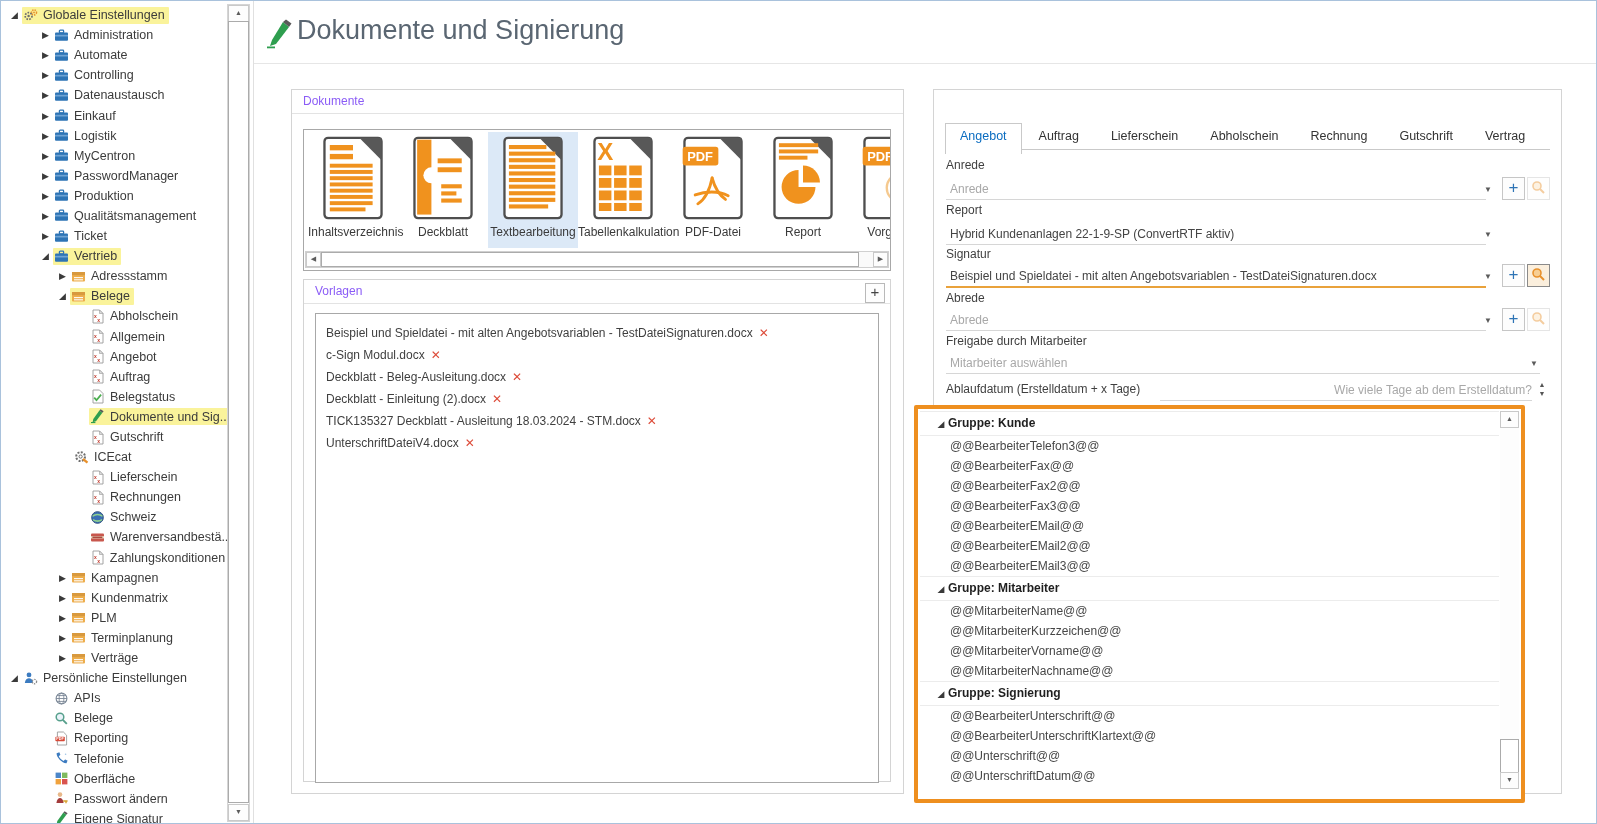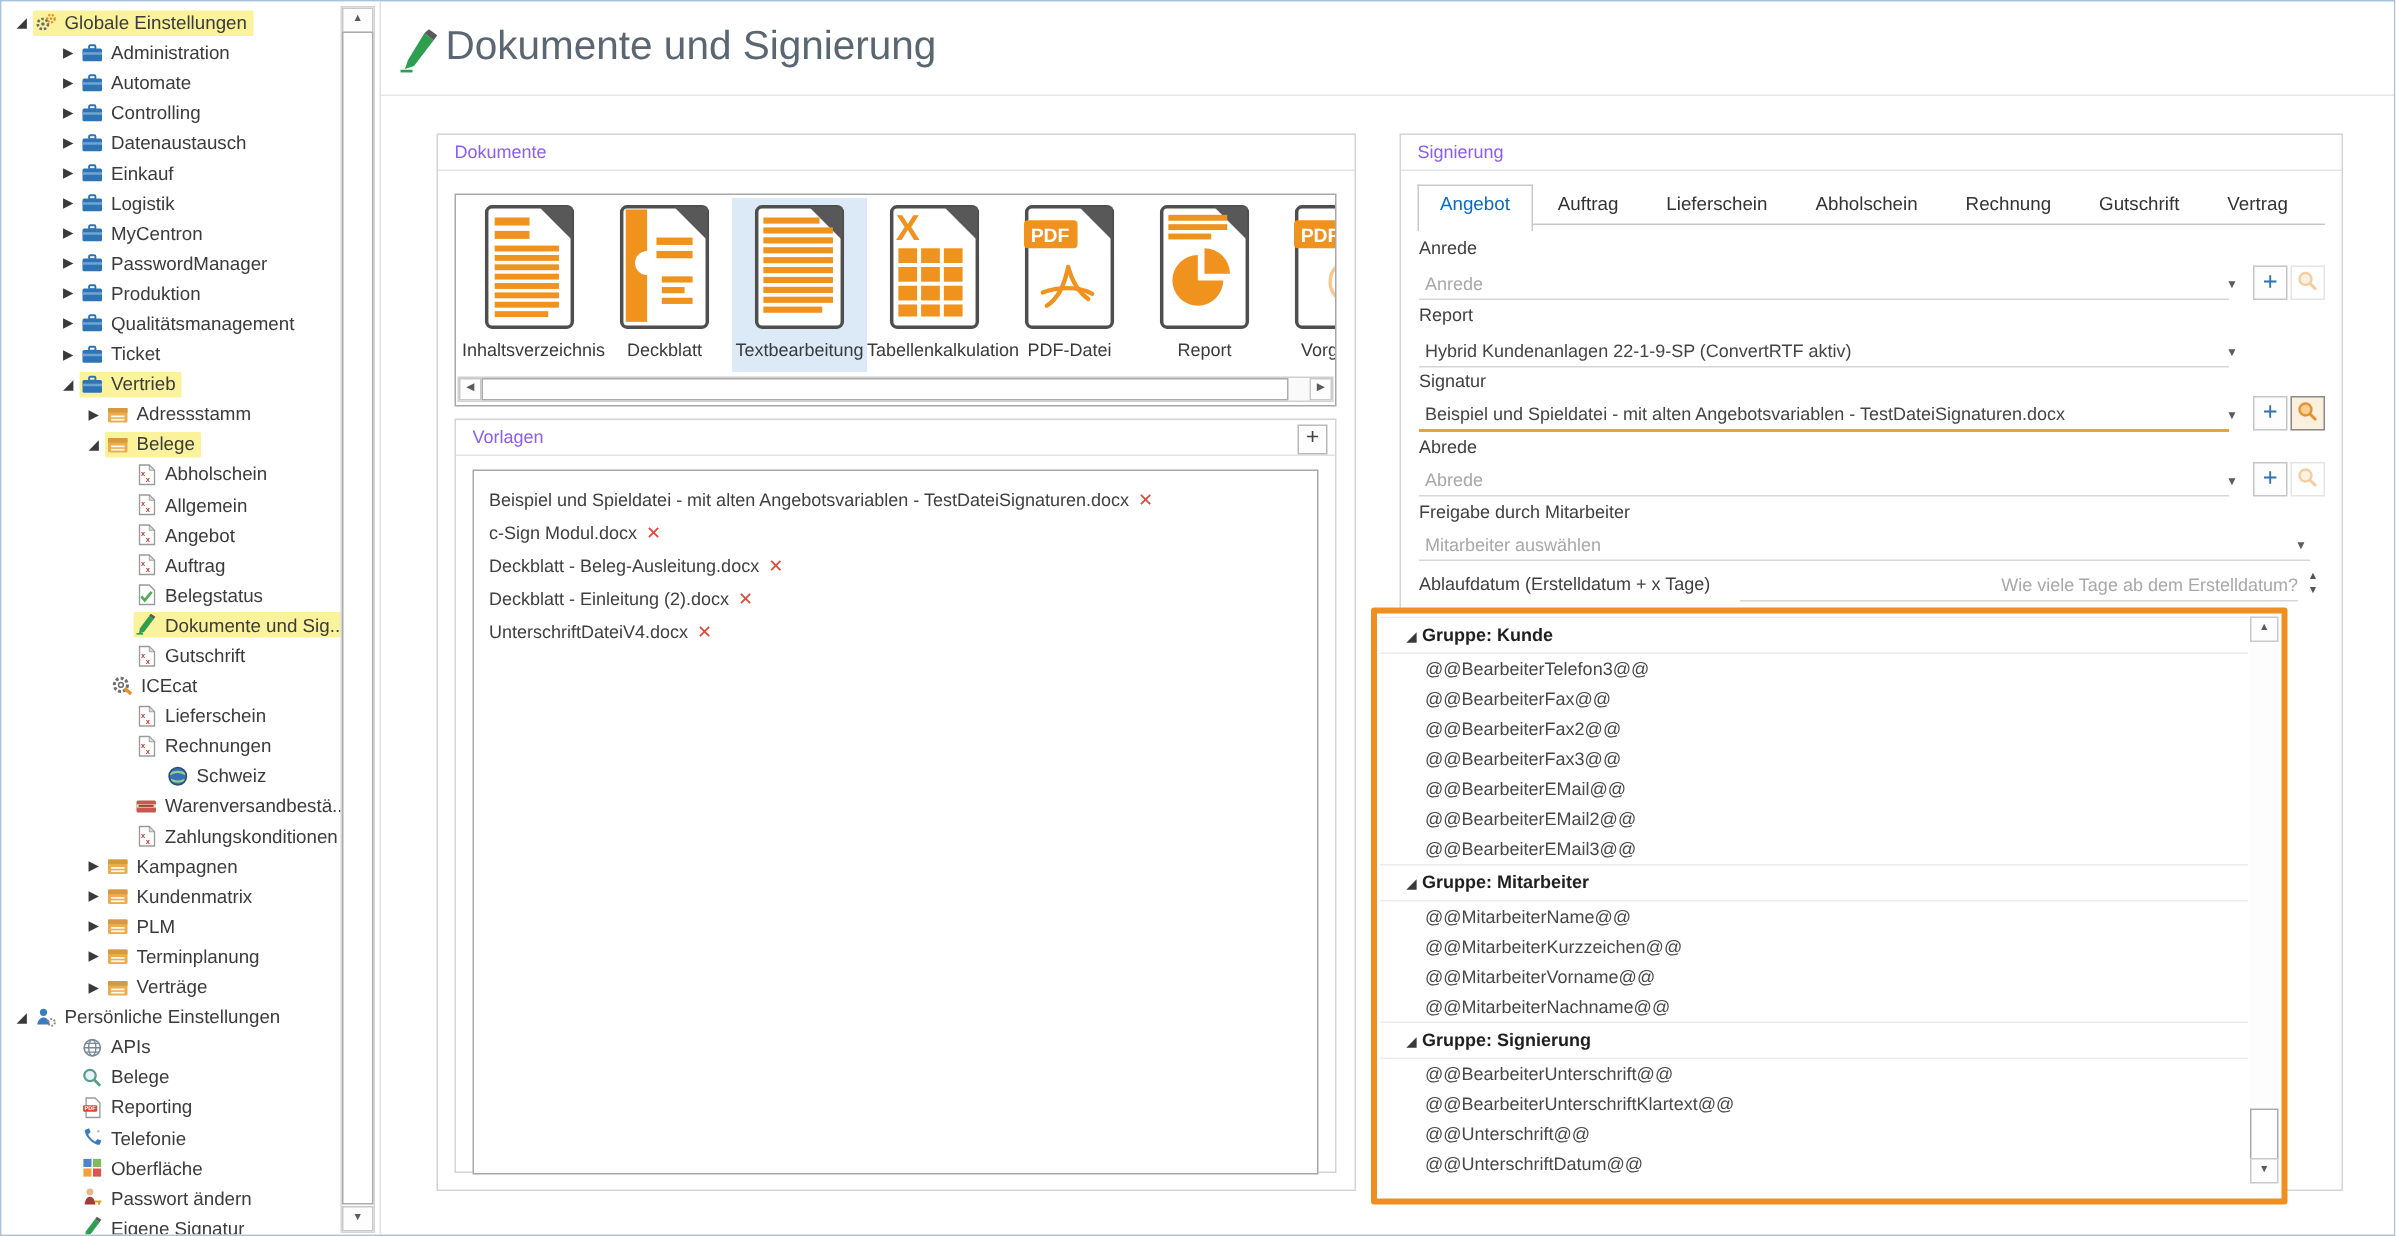--- a/index.html
+++ b/index.html
@@ -399,21 +399,21 @@
               <svg viewBox="0 0 15 15">
                 <path d="M3 1h6.5l3.5 3.5V14H3z" fill="#fff" stroke="#9A9A9A" stroke-width=".9"></path>
                 <path d="M9.5 1l3.5 3.5H9.5z" fill="#DDD" stroke="#9A9A9A" stroke-width=".6"></path>
                 <text x="4" y="8.6" font-size="5" fill="#C23B2E" font-weight="bold">x</text>
                 <text x="7.2" y="12.6" font-size="5" fill="#C23B2E" font-weight="bold">x</text>
               </svg>
             </span>
             <span>Rechnungen</span>
           </span>
         </div>
-        <div class="trow" style="padding-left: 94px;">
+        <div class="trow" style="padding-left: 73px;">
           <span class="exp hidden">▶</span>
           <span class="hlwrap">
             <span class="ticon">
               <svg viewBox="0 0 15 15">
                 <circle cx="7.5" cy="7.5" r="5.8" fill="#3B6FB5"></circle>
                 <path d="M2.2 6.2c3.2-2 7.4-2 10.6 0M2.8 9.8c3 1.6 6.6 1.6 9.4 0" stroke="#8FD08F" stroke-width="1.6" fill="none"></path>
                 <circle cx="7.5" cy="7.5" r="5.8" fill="none" stroke="#2B4E7E"></circle>
               </svg>
             </span>
             <span>Schweiz</span>
@@ -744,27 +744,27 @@
     </div>
 
     <div class="groupbox" style="left:11px;top:189px;width:586px;height:501px;">
       <div class="gb-header">Vorlagen</div>
       <div id="tpl-add">+</div>
       <div id="tpl-list">
           <div class="frow"><span>Beispiel und Spieldatei - mit alten Angebotsvariablen - TestDateiSignaturen.docx</span><span class="fdel">✕</span></div>
           <div class="frow"><span>c-Sign Modul.docx</span><span class="fdel">✕</span></div>
           <div class="frow"><span>Deckblatt - Beleg-Ausleitung.docx</span><span class="fdel">✕</span></div>
           <div class="frow"><span>Deckblatt - Einleitung (2).docx</span><span class="fdel">✕</span></div>
+          <div class="frow"><span>TICK135327 Deckblatt - Ausleitung 18.03.2024 - STM.docx</span><span class="fdel">✕</span></div>
           <div class="frow"><span>UnterschriftDateiV4.docx</span><span class="fdel">✕</span></div>
         </div>
     </div>
   </div>
 
   <div class="groupbox" style="left:932px;top:88px;width:627px;height:703px;">
-    <div class="gb-header">Signierung</div>
 
     <div id="tabs">
         <div class="tab active">Angebot</div>
         <div class="tab">Auftrag</div>
         <div class="tab">Lieferschein</div>
         <div class="tab">Abholschein</div>
         <div class="tab">Rechnung</div>
         <div class="tab">Gutschrift</div>
         <div class="tab">Vertrag</div>
       </div>

